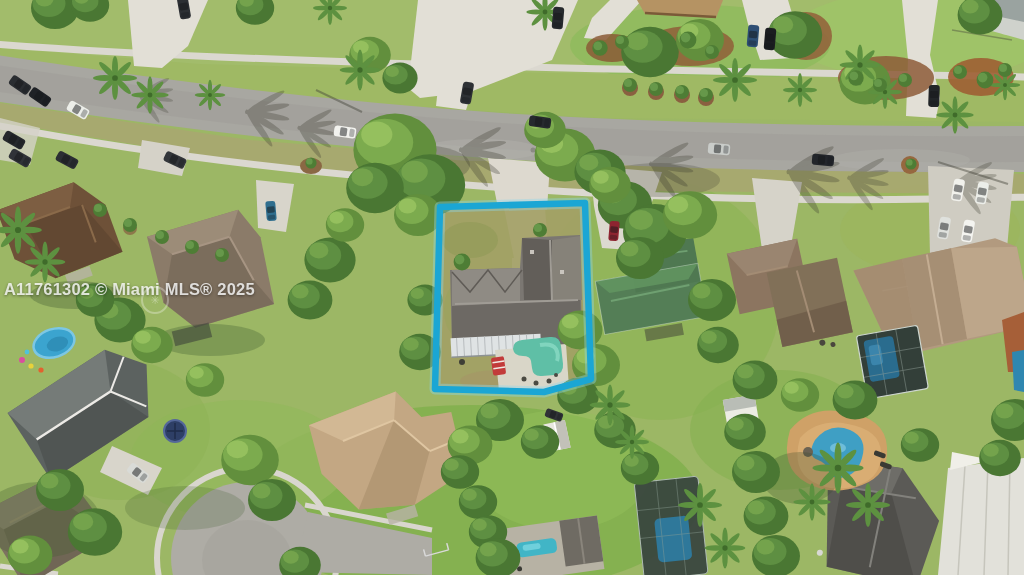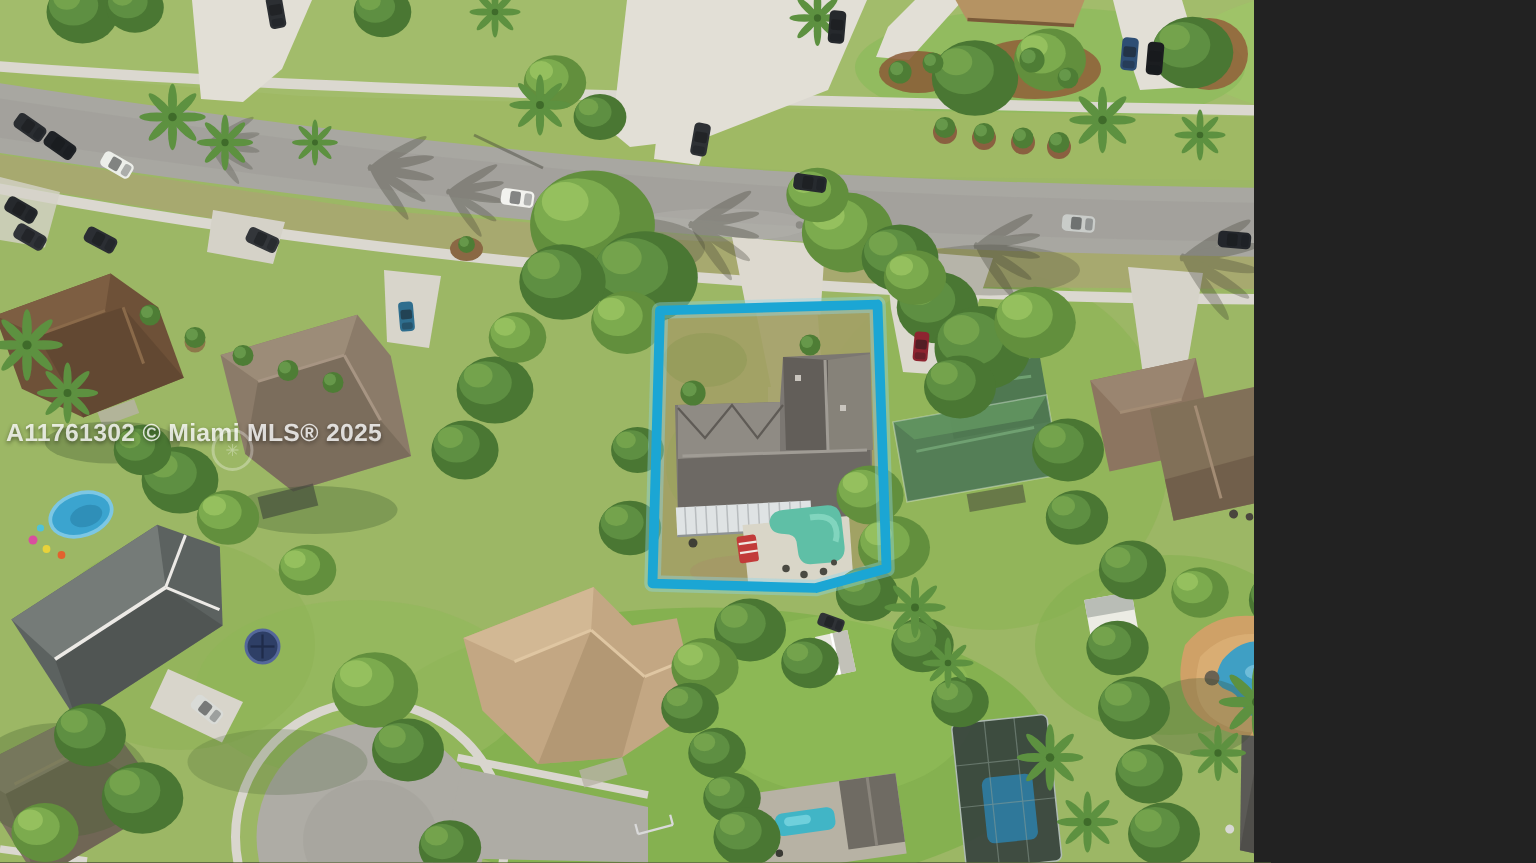--- a/index.html
+++ b/index.html
@@ -1,16 +1,16 @@
 <!DOCTYPE html>
 <html style="--c-highlight: #1ba6d4; --c-highlight_glow: #8fd6ea; --c-road: #a8a7a1; --c-concrete: #ddd9d0; --c-grass: #9cb765; --c-pool_blue: #3ba4cf; --c-pool_teal: #5fbfa6;"><head>
 <meta charset="utf-8">
 <style>
   html,body{margin:0;padding:0;background:#222;}
-  .stage{position:relative;width:836px;height:575px;overflow:hidden;background:#9cb765;
+  .stage{position:relative;width:1024px;height:575px;overflow:hidden;background:#9cb765;
          font-family:"Liberation Sans",sans-serif;}
   .stage svg{position:absolute;left:0;top:0;}
   .hl{stroke:var(--c-highlight,#1ba6d4);}
   .hlglow{stroke:var(--c-highlight_glow,#8fd6ea);}
   .watermark{position:absolute;left:4px;top:280px;font-size:16.5px;font-weight:600;
     color:rgba(255,255,255,.8);text-shadow:0 1px 3px rgba(0,0,0,.45);letter-spacing:.2px;
     white-space:nowrap;user-select:none;}
   .mls-ring{position:absolute;left:141px;top:286px;width:24px;height:24px;border-radius:50%;
     border:2px solid rgba(255,255,255,.3);color:rgba(255,255,255,.35);font-size:11px;
     display:flex;align-items:center;justify-content:center;}

